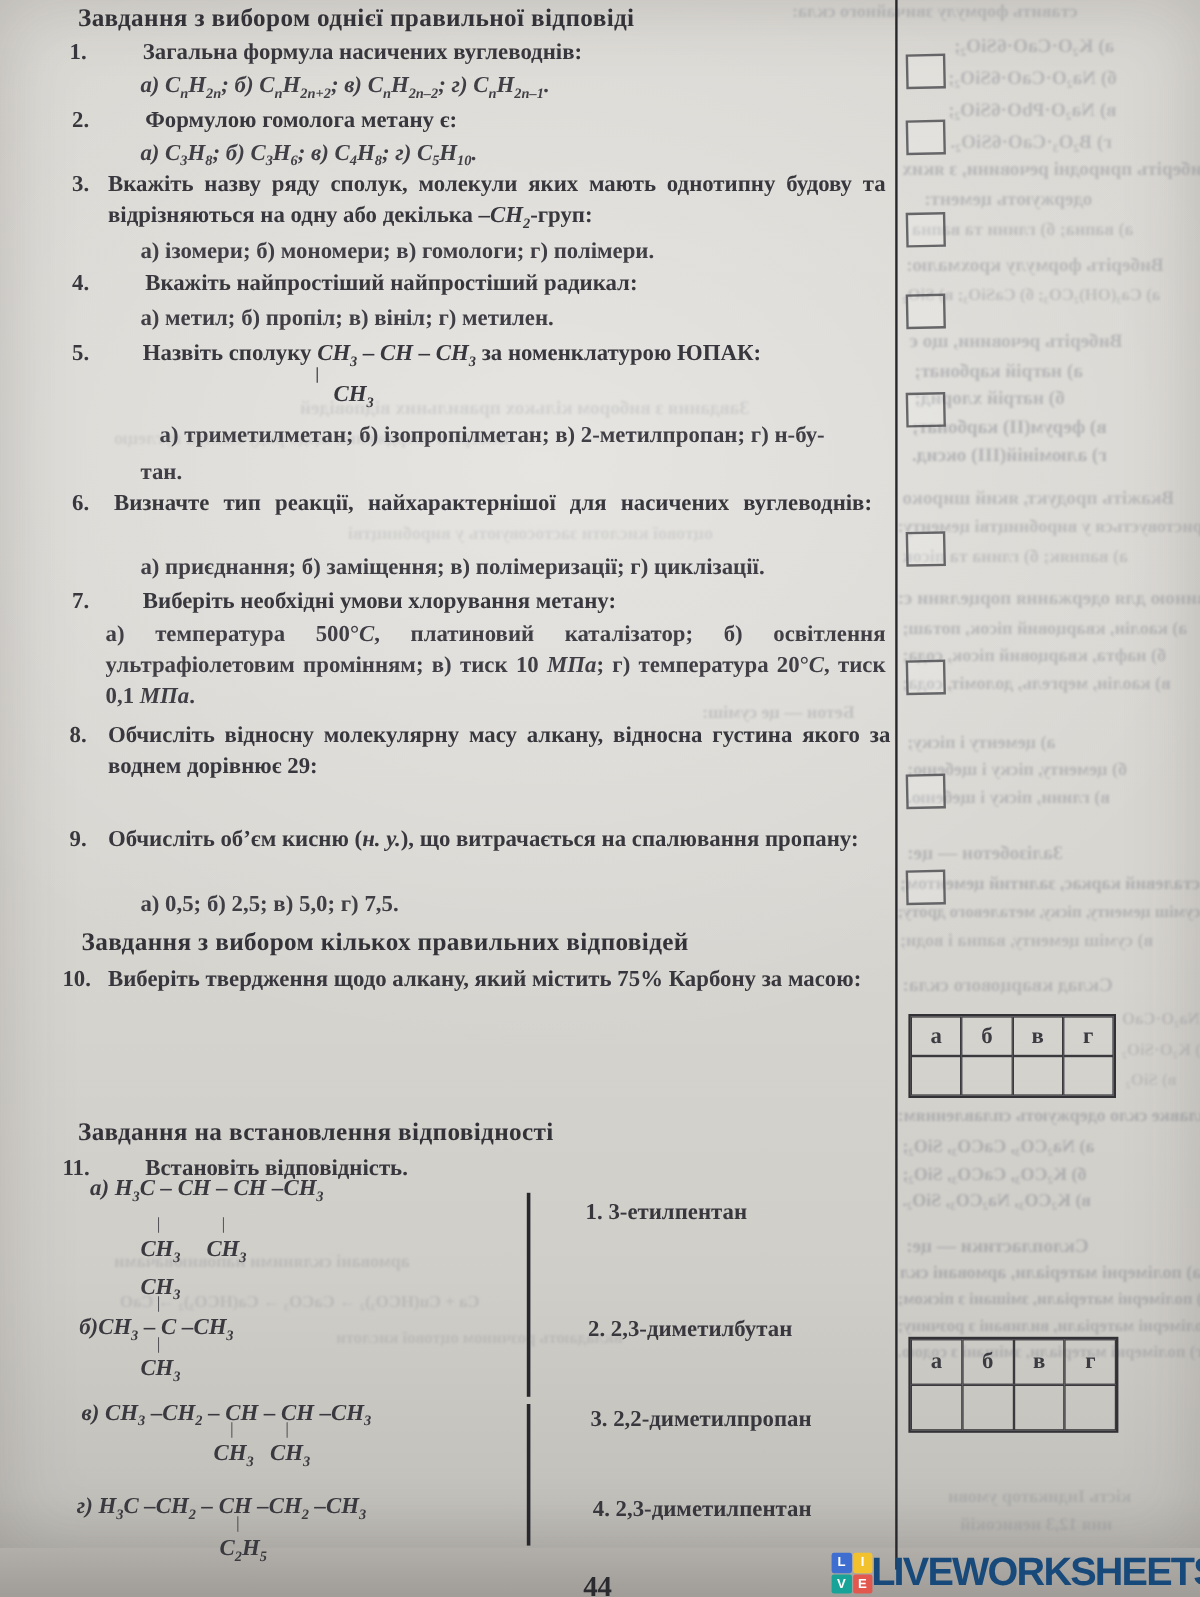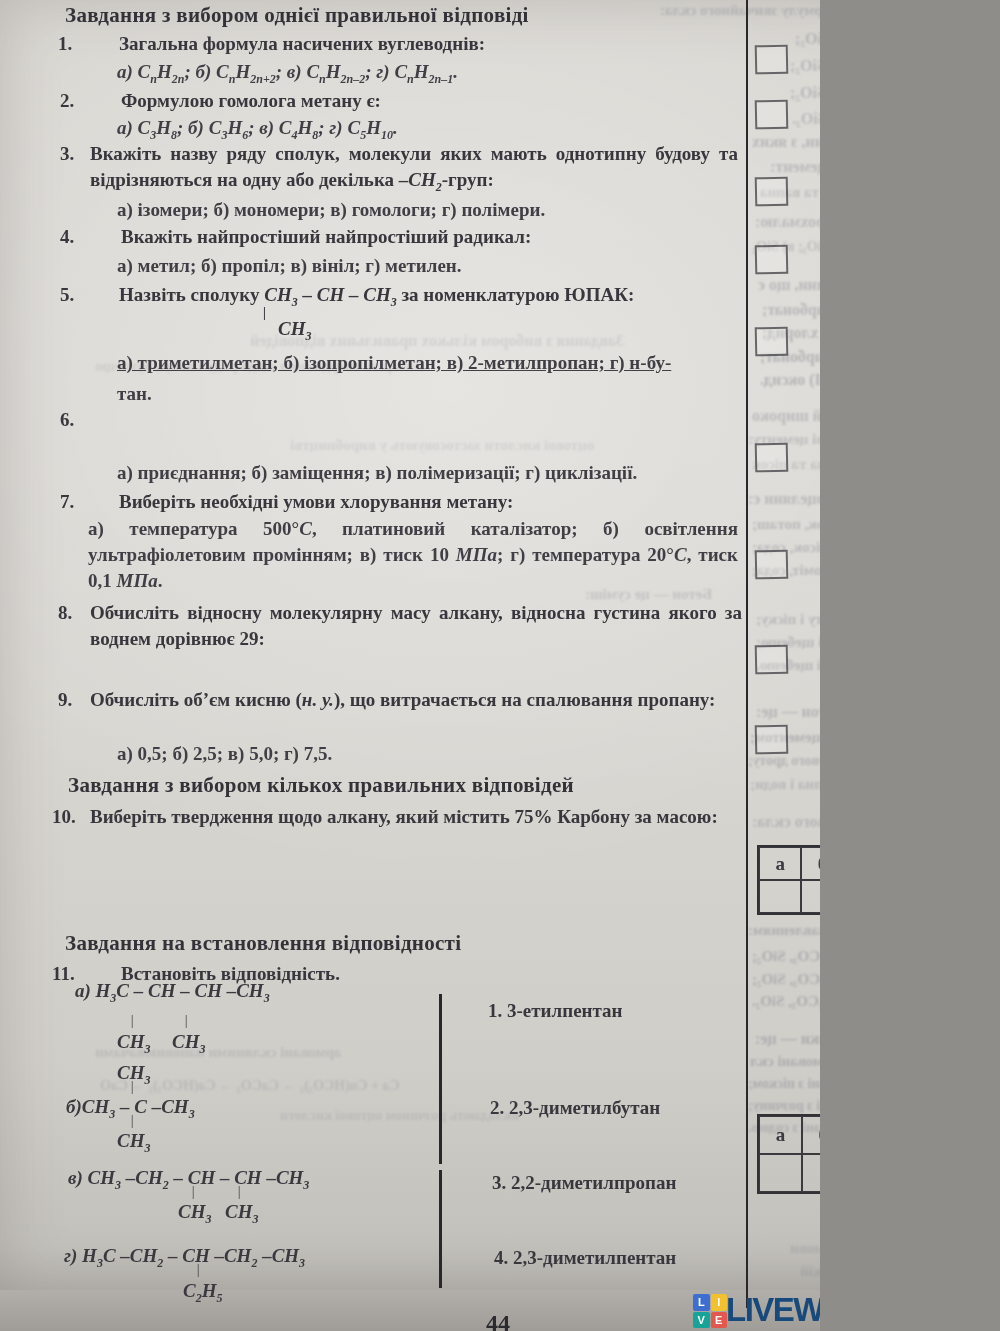--- a/index.html
+++ b/index.html
@@ -1,16 +1,16 @@
 <!DOCTYPE html>
 <html><head>
 <meta charset="utf-8">
 <style>
   html,body{margin:0;padding:0;background:#8f8d89;}
-  #canvas{position:relative;width:820px;height:1331px;overflow:hidden;
+  #canvas{position:relative;width:1000px;height:1331px;overflow:hidden;
     background:#fca5a5;font-family:"Liberation Serif","DejaVu Serif",serif;}
   .paper{position:absolute;left:0;top:0;width:1000px;height:1296px;
     background:
       radial-gradient(ellipse 900px 700px at 45% 30%, rgba(255,255,255,.35), rgba(255,255,255,0) 70%),
       linear-gradient(180deg,#dad8d3 0%,#d8d6d1 55%,#d0cec9 82%,#c3c1bc 96%,#b5b3ae 100%);
     box-shadow:inset 0 0 60px rgba(90,88,84,.25);}
   .band{position:absolute;left:0;top:1290px;width:1000px;height:41px;
     background:linear-gradient(180deg,#b2afab,#a09d99);}
   .vline{position:absolute;background:#28282c;}
   .txt{position:absolute;color:#38373d;font-size:19px;line-height:26px;}
@@ -121,24 +121,25 @@
   <div class="txt opt nw" style="left:88px;top:197px;">а) ізомери; б) мономери; в) гомологи; г) полімери.</div>
 
   <div class="txt qn" style="left:60px;top:224px;">4.</div>
   <div class="txt b nw" style="left:92px;top:224px;">Вкажіть найпростіший найпростіший радикал:</div>
   <div class="txt opt nw" style="left:88px;top:253px;">а) метил; б) пропіл; в) вініл; г) метилен.</div>
 
   <div class="txt qn" style="left:60px;top:282px;">5.</div>
   <div class="txt b nw" style="left:90px;top:282px;">Назвіть сполуку <em>CH<sub>3</sub> – CH – CH<sub>3</sub></em> за номенклатурою ЮПАК:</div>
   <div class="txt b chem" style="left:263px;top:300px;font-size:14px;">|</div>
   <div class="txt b chem nw" style="left:249px;top:316px;"><em>CH<sub>3</sub></em></div>
-  <div class="txt opt nw" style="left:88px;top:350px;text-decoration:underline;">а) триметилметан; б) ізопропілметан; в) 2-метилпропан; г) н-бу-</div>
+  <div class="txt opt nw" style="left:104px;top:350px;">а) триметилметан; б) ізопропілметан; в) 2-метилпропан; г) н-бу-</div>
   <div class="txt opt nw" style="left:88px;top:381px;">тан.</div>
 
   <div class="txt qn" style="left:60px;top:407px;">6.</div>
+  <div class="txt b ju" style="left:95px;top:407px;width:645px;word-spacing:7px;">Визначте тип реакції, найхарактернішої для насичених вуглеводнів:</div>
   <div class="txt opt nw" style="left:88px;top:460px;">а) приєднання; б) заміщення; в) полімеризації; г) циклізації.</div>
 
   <div class="txt qn" style="left:60px;top:489px;">7.</div>
   <div class="txt b nw" style="left:90px;top:489px;">Виберіть необхідні умови хлорування метану:</div>
   <div class="txt opt ju" style="left:88px;top:516px;width:650px;">а) температура 500°<em>C</em>, платиновий каталізатор; б) освітлення ультрафіолетовим промінням; в) тиск 10 <em>МПа</em>; г) температура 20°<em>C</em>, тиск 0,1 <em>МПа</em>.</div>
 
   <div class="txt qn" style="left:58px;top:600px;">8.</div>
   <div class="txt b ju" style="left:90px;top:600px;width:652px;">Обчисліть відносну молекулярну масу алкану, відносна густина якого за воднем дорівнює 29:</div>
 
   <div class="txt qn" style="left:58px;top:687px;">9.</div>

